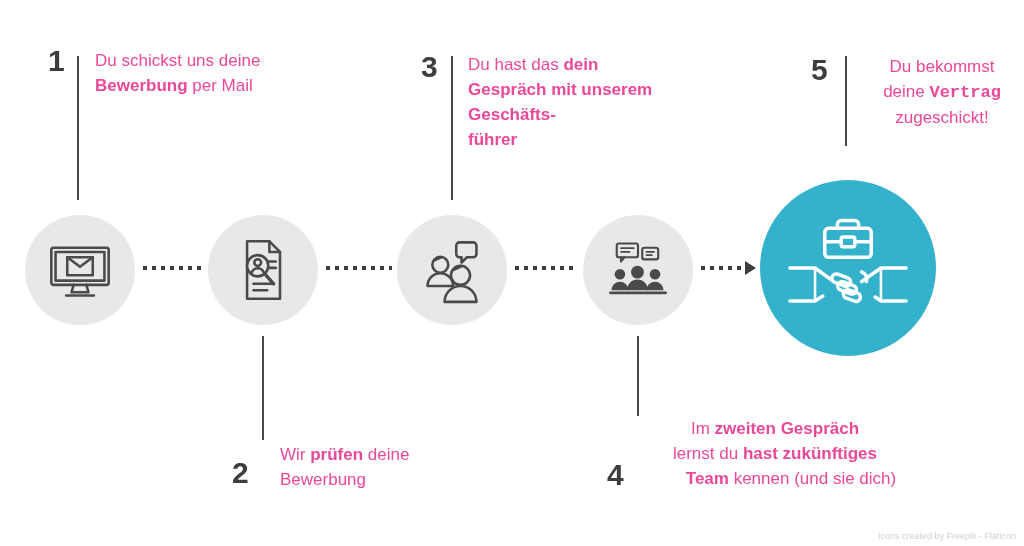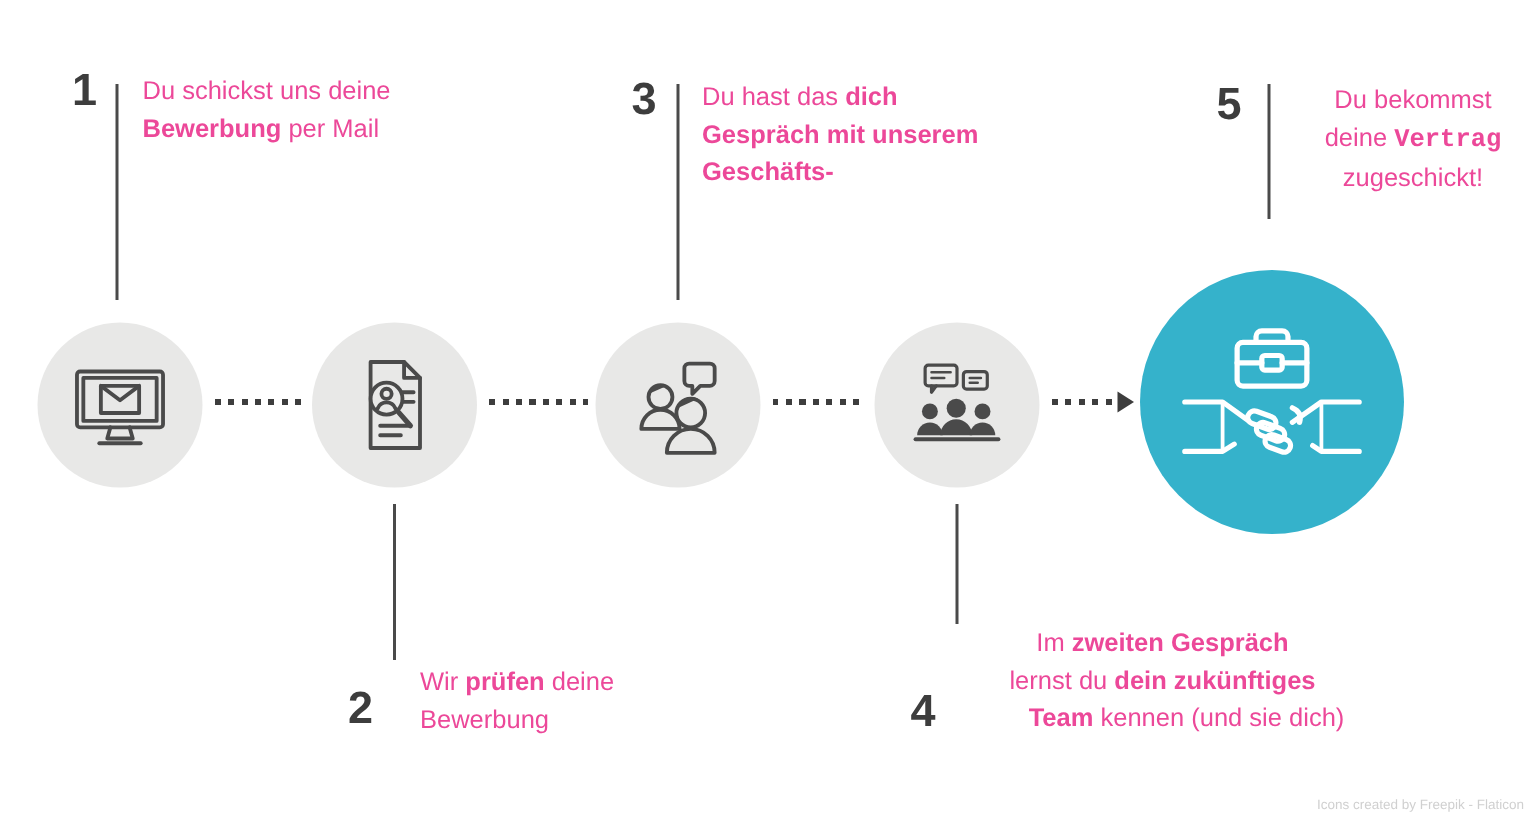--- a/index.html
+++ b/index.html
@@ -33,23 +33,24 @@
   <div class="num" style="left:48px; top:44px;">1</div>
   <div class="vline" style="left:77px; top:56px; height:144px;"></div>
   <div class="txt" style="left:95px; top:48px; width:210px;">
       <div><span>Du schickst uns deine</span></div>
       <div><span style="font-weight: 700;">Bewerbung</span><span> per Mail</span></div>
     </div>
 
   <div class="num" style="left:421px; top:50px;">3</div>
   <div class="vline" style="left:451px; top:56px; height:144px;"></div>
   <div class="txt" style="left:468px; top:52px; width:210px;">
-      <div><span>Du hast das </span><span style="font-weight: 700;">dich</span></div>
+      <div><span>Du hast das </span><span style="font-weight: 700;">dein</span></div>
       <div><span style="font-weight: 700;">Gespräch mit unserem</span></div>
       <div><span style="font-weight: 700;">Geschäfts-</span></div>
+      <div><span style="font-weight: 700;">führer</span></div>
     </div>
 
   <div class="num" style="left:811px; top:53px;">5</div>
   <div class="vline" style="left:845px; top:56px; height:90px;"></div>
   <div class="txt" style="left:862px; top:54px; width:160px;text-align:center;">
       <div><span>Du bekommst</span></div>
       <div><span>deine </span><span style="font-weight: 700; font-family: Liberation Mono, monospace;">Vertrag</span></div>
       <div><span>zugeschickt!</span></div>
     </div>
 
@@ -57,21 +58,21 @@
   <div class="num" style="left:232px; top:456px;">2</div>
   <div class="txt" style="left:280px; top:442px; width:190px;">
       <div><span>Wir </span><span style="font-weight: 700;">prüfen</span><span> deine</span></div>
       <div><span>Bewerbung</span></div>
     </div>
 
   <div class="vline" style="left:637px; top:336px; height:80px;"></div>
   <div class="num" style="left:607px; top:458px;">4</div>
   <div class="txt" style="left:650px; top:416px; width:250px;text-align:center;">
       <div><span>Im </span><span style="font-weight: 700;">zweiten Gespräch</span></div>
-      <div><span>lernst du </span><span style="font-weight: 700;">dein zukünftiges</span></div>
+      <div><span>lernst du </span><span style="font-weight: 700;">hast zukünftiges</span></div>
       <div><span style="font-weight: 700; margin-left: 32px;">Team</span><span> kennen (und sie dich)</span></div>
     </div>
 
   <div class="circle gray" style="left:25px; top:215px;">
     <svg width="68" height="68" viewBox="0 0 64 64">
       <g stroke="#4a4a4a" stroke-width="2.4" fill="none" stroke-linejoin="round" stroke-linecap="round">
         <rect x="5" y="11" width="54" height="35" rx="2"></rect>
         <rect x="9" y="15" width="46" height="27"></rect>
         <rect x="20" y="20" width="24" height="17"></rect>
         <path d="M20 20 l12 9 12 -9"></path>

